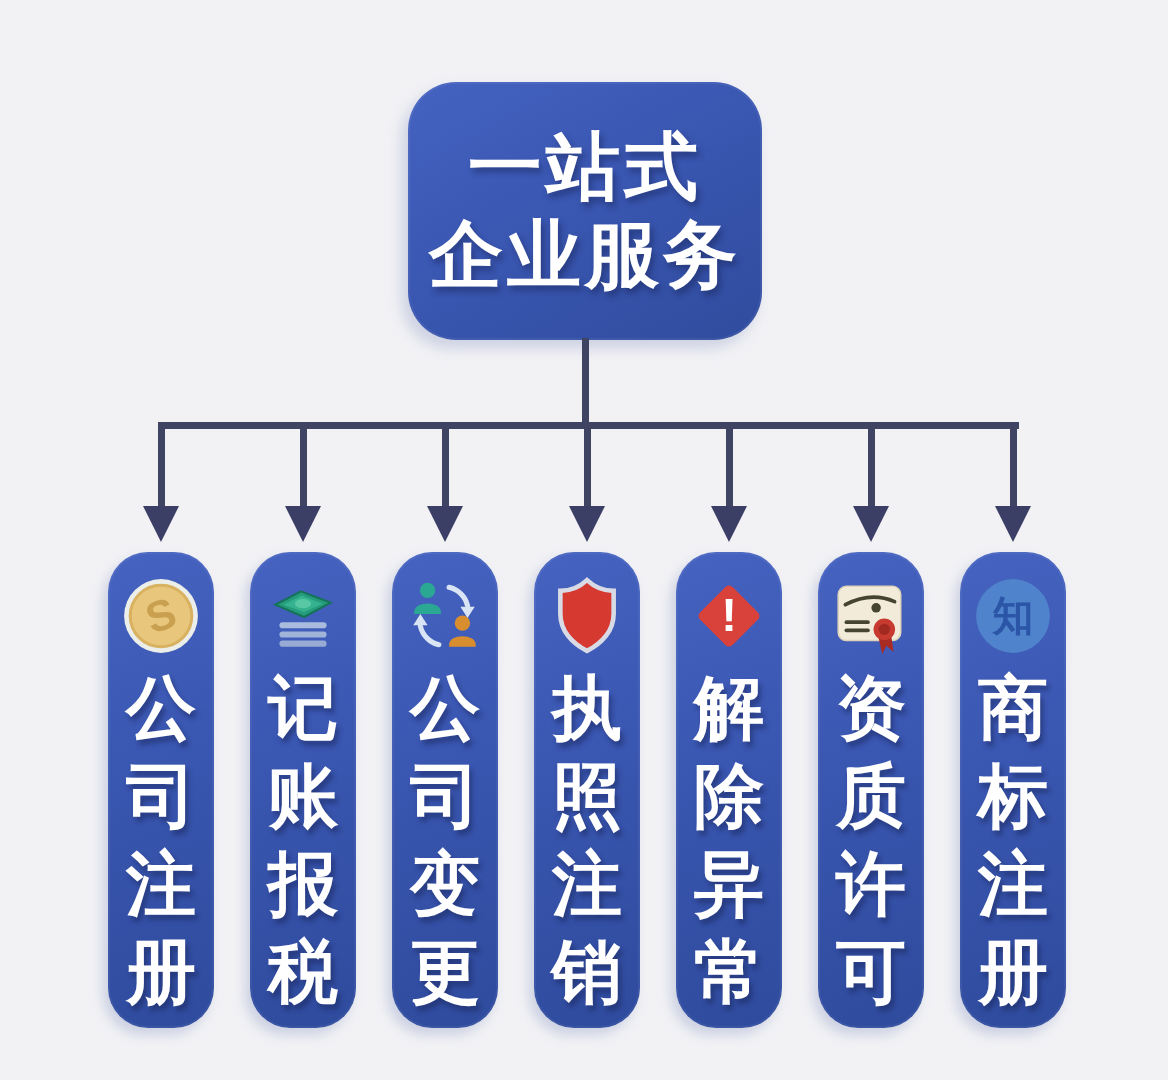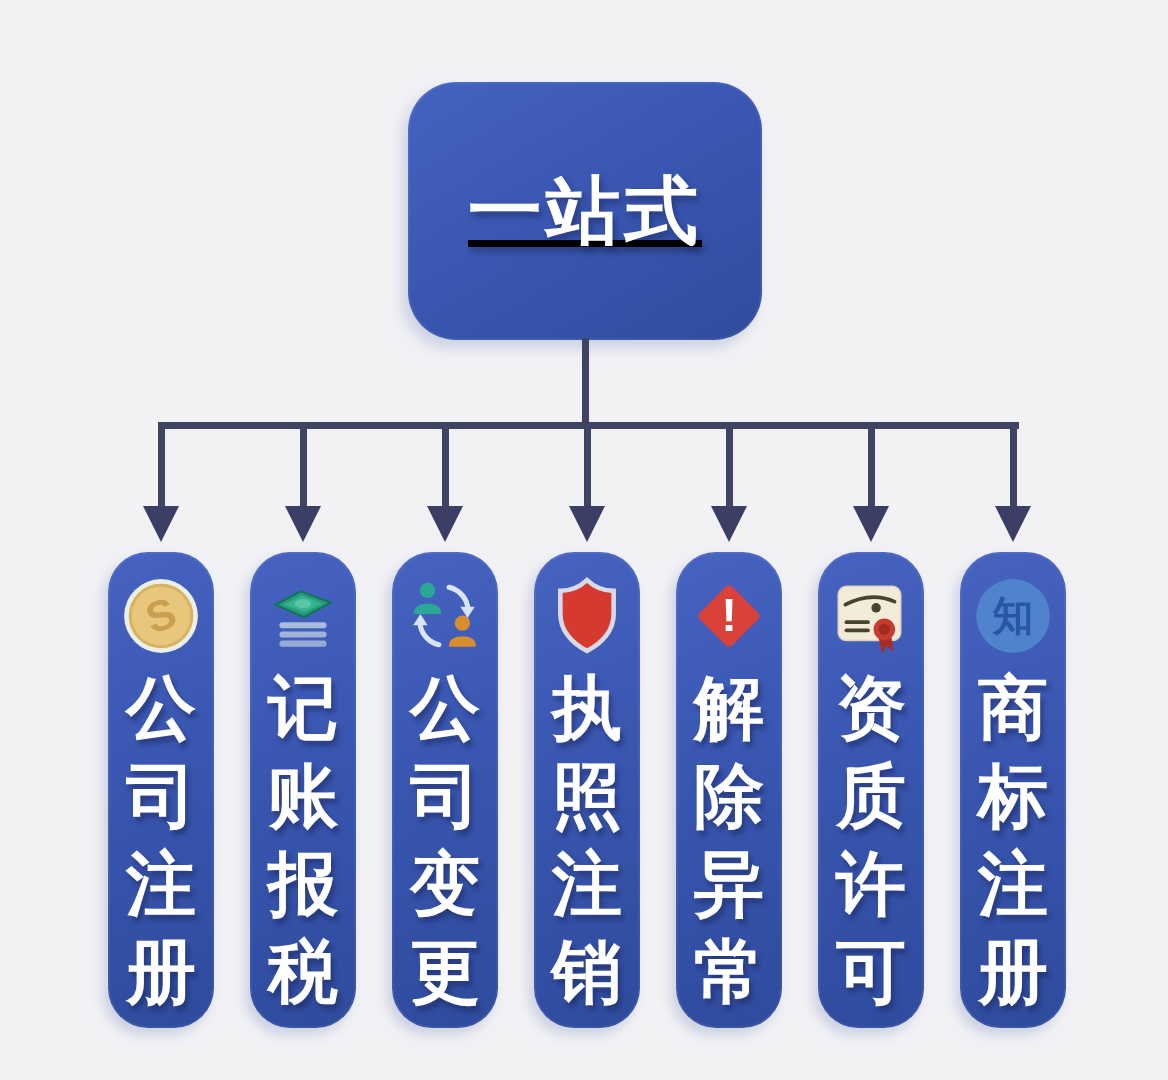--- a/index.html
+++ b/index.html
@@ -12,21 +12,20 @@
 
   
   .title-box{
     position:absolute;left:408px;top:82px;width:354px;height:258px;
     background:linear-gradient(150deg,#44 62c0 0%,#3a57b2 45%,#304c9e 100%);
     background:linear-gradient(150deg,#4462c0 0%,#3a57b2 45%,#304c9e 100%);
     border-radius:48px;
     box-shadow:-6px 8px 14px rgba(178,186,214,.6), inset 0 0 0 2px rgba(255,255,255,.06);
     display:flex;flex-direction:column;justify-content:center;align-items:center;
     gap:10px;
-    text-decoration:underline;
   }
   .title-line{
     color:#ffffff;font-size:74px;font-weight:bold;letter-spacing:4px;
     line-height:1.05;text-align:center;
     text-shadow:3px 5px 6px rgba(22,32,78,.45);
   }
 
   
   .v-line{
     position:absolute;left:582px;top:338px;width:7px;height:88px;
@@ -65,20 +64,21 @@
   }
   .icon-char-svg{font-family:"Liberation Sans", sans-serif;font-weight:bold;}
 </style>
 </head>
 <body>
 
 <div class="stage">
 
   <div class="title-box">
     <div class="title-line">一站式</div>
+    <div class="title-line">企业服务</div>
   </div>
 
   <div class="v-line"></div>
   <div class="h-line"></div>
 
   <div id="branches">
   <div class="arrow" style="left: 143px;">
     <div class="arrow-stem"></div>
     <div class="arrow-head"></div>
   </div>

